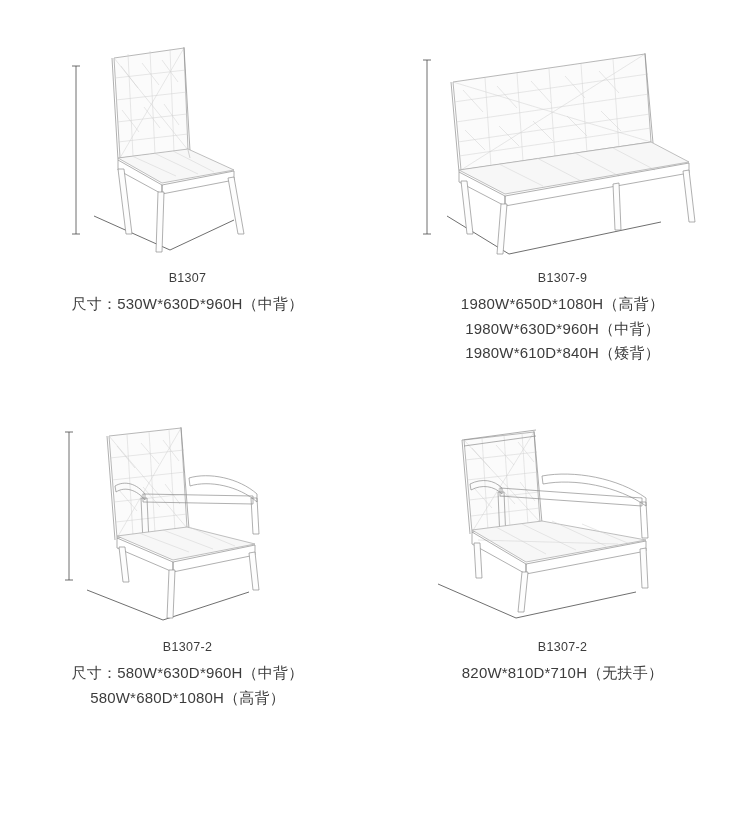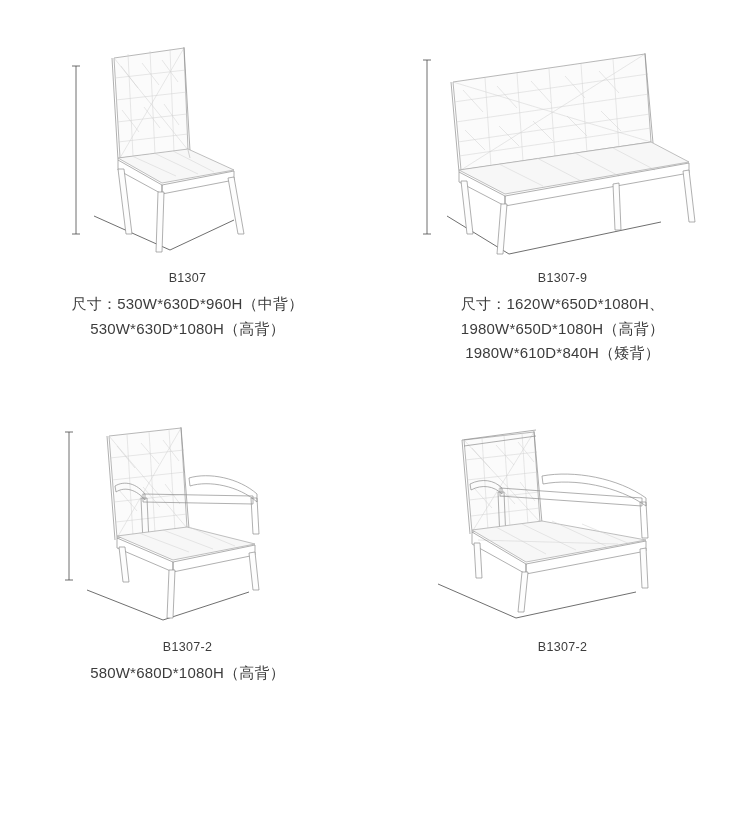--- a/index.html
+++ b/index.html
@@ -126,21 +126,20 @@
           <path class="leg" d="M60 131 L66 131 L74 196 L68 196 Z"></path>
           <path class="leg" d="M100 154 L106 154 L104 214 L98 214 Z"></path>
           <path class="leg" d="M170 140 L176 139 L186 196 L180 196 Z"></path>
           <path class="ln-soft" d="M130 112 L132 120"></path>
         </svg>
       </div>
       <div class="caption">
         <div class="code">B1307</div>
         <div class="dims">
           <div>尺寸：530W*630D*960H（中背）</div>
-          <div>530W*630D*1080H（高背）</div>
         </div>
       </div>
     </div>
 
     <div class="cell">
       <div class="figure fig-b">
         <svg width="300" height="230" viewBox="0 0 300 230">
 
           <path class="ln-dim" d="M14 22 L14 196"></path>
           <path class="ln-dim" d="M10 22 L18 22"></path>
@@ -189,22 +188,22 @@
 
           <path class="leg" d="M48 143 L54 143 L60 196 L54 196 Z"></path>
           <path class="leg" d="M88 166 L94 166 L90 216 L84 216 Z"></path>
           <path class="leg" d="M200 146 L206 145 L208 192 L202 192 Z"></path>
           <path class="leg" d="M270 133 L276 132 L282 184 L276 184 Z"></path>
         </svg>
       </div>
       <div class="caption">
         <div class="code">B1307-9</div>
         <div class="dims">
-          <div>尺寸：1620W*650D*1080H、</div>
           <div>1980W*650D*1080H（高背）</div>
+          <div>1980W*630D*960H（中背）</div>
           <div>1980W*610D*840H（矮背）</div>
         </div>
       </div>
     </div>
   </div>
 
   <div class="gap-mid"></div>
 
   <div class="grid">
 
@@ -256,20 +255,21 @@
           <path class="ln" d="M120 140 L202 123 L202 133 L120 150 Z" fill="#fdfdfd"></path>
 
           <path class="leg" d="M66 125 L72 125 L76 160 L70 160 Z"></path>
           <path class="leg" d="M116 148 L122 148 L120 196 L114 196 Z"></path>
           <path class="leg" d="M196 131 L202 130 L206 168 L200 168 Z"></path>
         </svg>
       </div>
       <div class="caption">
         <div class="code">B1307-2</div>
         <div class="dims">
+          <div>尺寸：580W*630D*960H（中背）</div>
           <div>580W*680D*1080H（高背）</div>
         </div>
       </div>
     </div>
 
     <div class="cell">
       <div class="figure fig-d">
         <svg width="290" height="215" viewBox="0 0 290 215">
 
           <path class="ln-dim" d="M20 162 L98 196"></path>
@@ -317,17 +317,18 @@
           <path class="ln" d="M108 142 L228 119 L228 129 L108 152 Z" fill="#fdfdfd"></path>
 
           <path class="leg" d="M56 121 L62 121 L64 156 L58 156 Z"></path>
           <path class="leg" d="M104 150 L110 150 L106 190 L100 190 Z"></path>
           <path class="leg" d="M222 127 L228 126 L230 166 L224 166 Z"></path>
         </svg>
       </div>
       <div class="caption">
         <div class="code">B1307-2</div>
         <div class="dims">
+          <div>820W*810D*710H（无扶手）</div>
         </div>
       </div>
     </div>
   </div>
 </div>
 
 </body></html>

